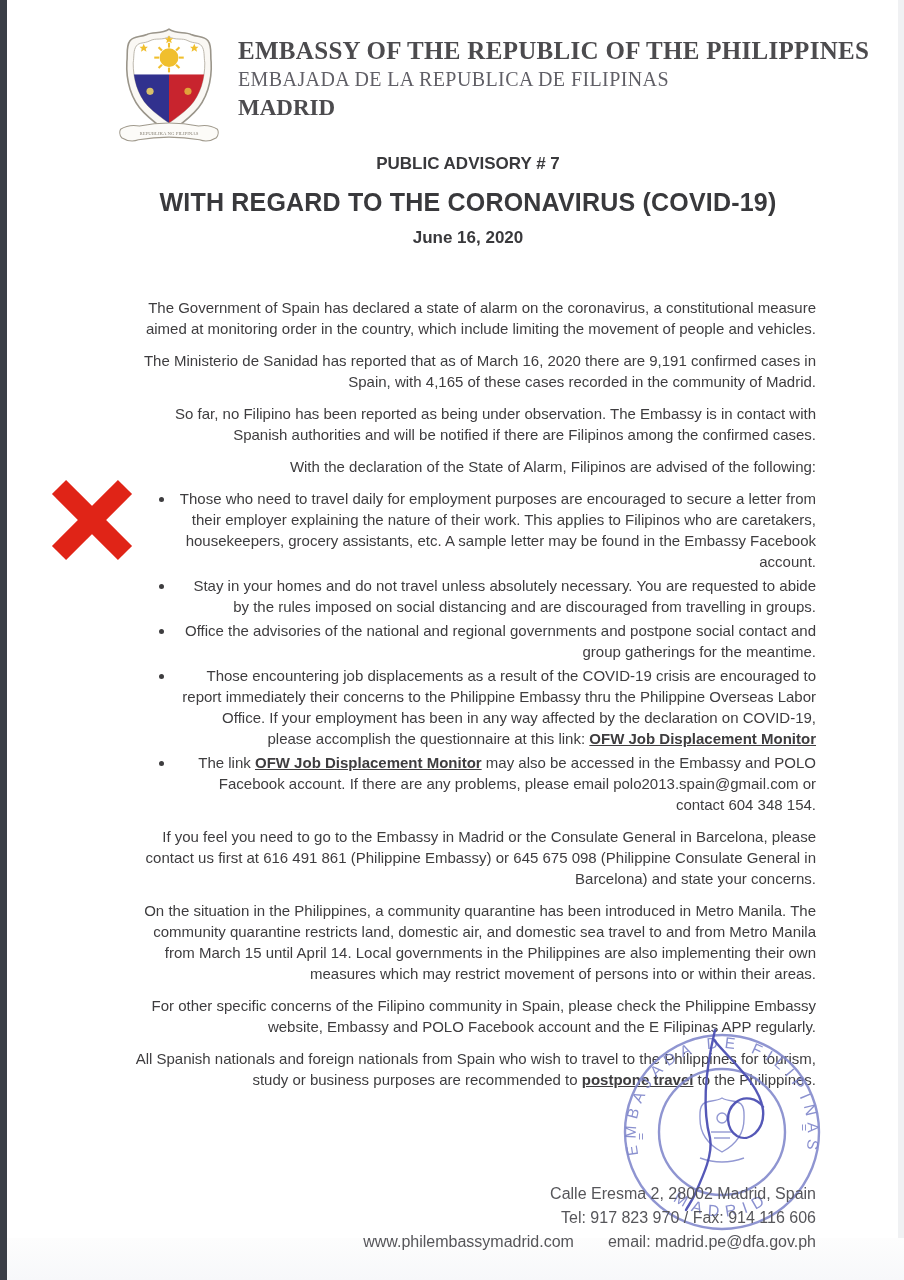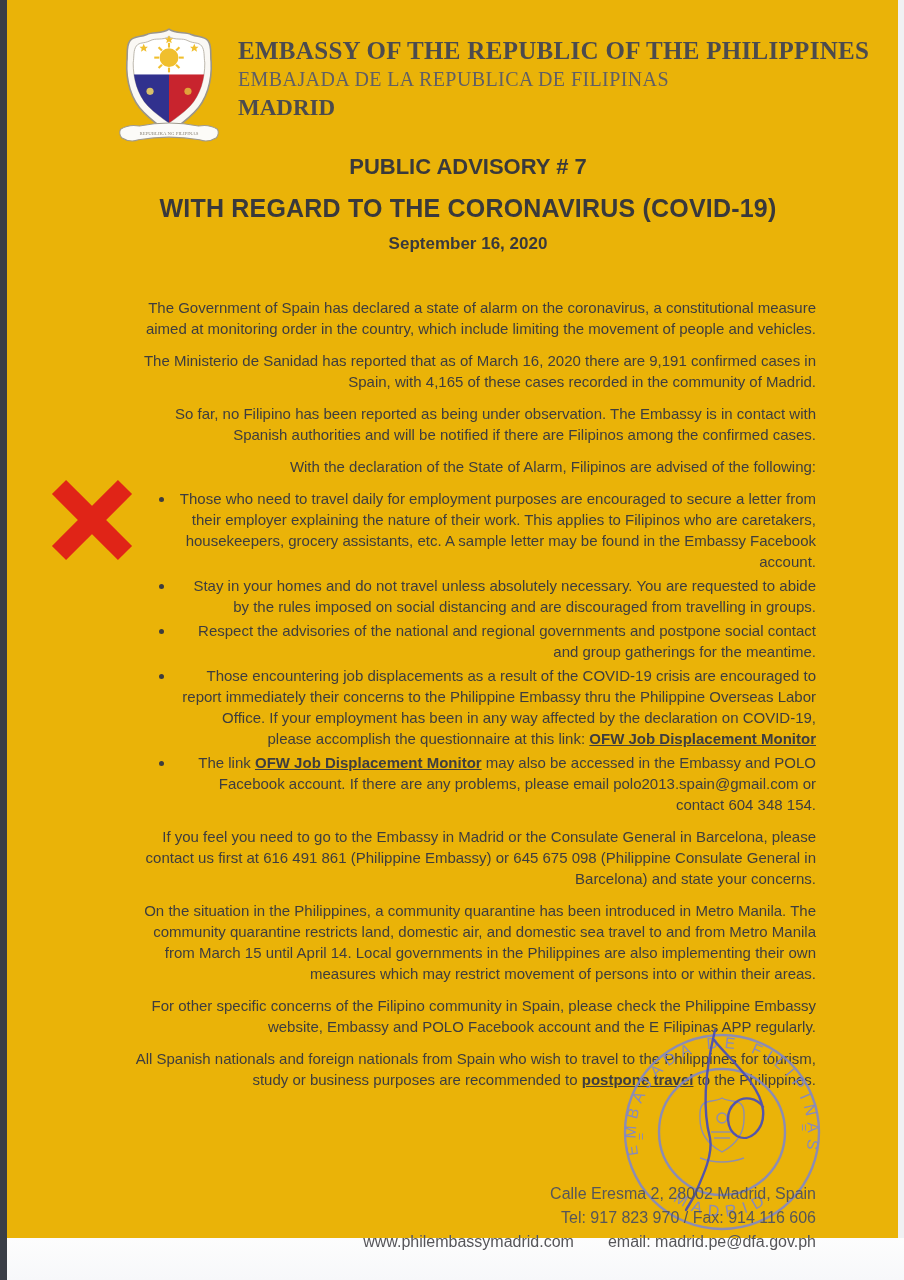--- a/index.html
+++ b/index.html
@@ -1,35 +1,35 @@
 <!DOCTYPE html>
 <html><head>
 <meta charset="utf-8">
 <style>
   html,body { margin:0; padding:0; background:#e8e8ea; }
   .page {
     position:relative; width:904px; height:1280px; margin:0 auto;
-    background:#eab308; overflow:hidden;
+    background:#ffffff; overflow:hidden;
     font-family:"Liberation Sans", sans-serif; color:#3e3d3f;
   }
   .scan-edge-left { position:absolute; left:0; top:0; width:7px; height:100%; background:#3a3e46; }
   .scan-edge-right { position:absolute; right:0; top:0; width:6px; height:100%; background:#f0f1f3; }
   .scan-bottom-band { position:absolute; left:7px; right:0; bottom:0; height:42px;
     background:linear-gradient(to bottom,#fdfdfd,#f7f8fa); }
 
   
   .letterhead { position:absolute; left:116px; top:26px; display:flex; align-items:flex-start; }
   .letterhead-text { margin-left:16px; padding-top:10px; font-family:"Liberation Serif", serif; color:#4c4b4e; }
   .org-en { font-size:25px; font-weight:bold; letter-spacing:0.3px; line-height:30px; }
   .org-es { font-size:20px; font-weight:normal; color:#605f66; letter-spacing:0.4px; line-height:27px; }
   .org-city { font-size:23px; font-weight:bold; line-height:29px; }
 
   
   .title-block { position:absolute; left:120px; top:154px; width:696px; text-align:center; color:#39393c; }
-  .advisory-no { font-size:22px; font-weight:bold; }
+  .advisory-no { font-size:17px; font-weight:bold; }
   .title-line { font-size:25px; font-weight:bold; margin:13px 0 0 0; line-height:30px; letter-spacing:0.2px; }
   .advisory-date { font-size:17px; font-weight:bold; margin-top:11px; }
 
   
   .body-copy { position:absolute; left:120px; top:297px; width:696px; font-size:15px; line-height:21px;text-align:right; }
   .body-copy p { margin:0 0 11px 0; }
   .advice-list { margin:0 0 11px 0; padding-left:55px; list-style:disc; }
   .advice-list li { margin-bottom:3px; }
   .doc-link { font-weight:bold; text-decoration:underline; }
 
@@ -94,37 +94,37 @@
     <div class="letterhead-text">
       <div class="org-en">EMBASSY OF THE REPUBLIC OF THE PHILIPPINES</div>
       <div class="org-es">EMBAJADA DE LA REPUBLICA DE FILIPINAS</div>
       <div class="org-city">MADRID</div>
     </div>
   </header>
 
   <section class="title-block">
     <div class="advisory-no">PUBLIC ADVISORY # 7</div>
     <h1 class="title-line">WITH REGARD TO THE CORONAVIRUS (COVID-19)</h1>
-    <div class="advisory-date">September 16, 2020</div>
+    <div class="advisory-date">June 16, 2020</div>
   </section>
 
   <main class="body-copy">
     <p>The Government of Spain has declared a state of alarm on the coronavirus, a constitutional measure aimed at monitoring order in the country, which include limiting the movement of people and vehicles.</p>
     <p>The Ministerio de Sanidad has reported that as of March 16, 2020 there are 9,191 confirmed cases in Spain, with 4,165 of these cases recorded in the community of Madrid.</p>
     <p>So far, no Filipino has been reported as being under observation. The Embassy is in contact with Spanish authorities and will be notified if there are Filipinos among the confirmed cases.</p>
     <p>With the declaration of the State of Alarm, Filipinos are advised of the following:</p>
     <ul class="advice-list">
       <li>
         <span>Those who need to travel daily for employment purposes are encouraged to secure a letter from their employer explaining the nature of their work. This applies to Filipinos who are caretakers, housekeepers, grocery assistants, etc.  A sample letter may be found in the Embassy Facebook account.</span>
       </li>
       <li>
         <span>Stay in your homes and do not travel unless absolutely necessary. You are requested to abide by the rules imposed on social distancing and are discouraged from travelling in groups.</span>
       </li>
       <li>
-        <span>Respect the advisories of the national and regional governments and postpone social contact and group gatherings for the meantime.</span>
+        <span>Office the advisories of the national and regional governments and postpone social contact and group gatherings for the meantime.</span>
       </li>
       <li>
         <span>Those encountering job displacements as a result of the COVID-19 crisis are encouraged to report immediately their concerns to the Philippine Embassy thru the Philippine Overseas Labor Office. If your employment has been in any way affected by the declaration on COVID-19, please accomplish the questionnaire at this link:  </span><span class="doc-link">OFW Job Displacement Monitor</span><span></span>
       </li>
       <li>
         <span>The link </span><span class="doc-link">OFW Job Displacement Monitor</span><span> may also be accessed in the Embassy and POLO Facebook account.  If there are any problems, please email polo2013.spain@gmail.com or contact 604 348 154.</span>
       </li>
     </ul>
     <p>If you feel you need to go to the Embassy in Madrid or the Consulate General in Barcelona, please contact us first at 616 491 861 (Philippine Embassy) or 645 675 098 (Philippine Consulate General in Barcelona) and state your concerns.</p>
     <p>On the situation in the Philippines, a community quarantine has been introduced in Metro Manila. The community quarantine restricts land, domestic air, and domestic sea travel to and from Metro Manila from March 15 until April 14.  Local governments in the Philippines are also implementing their own measures which may restrict movement of persons into or within their areas.</p>

